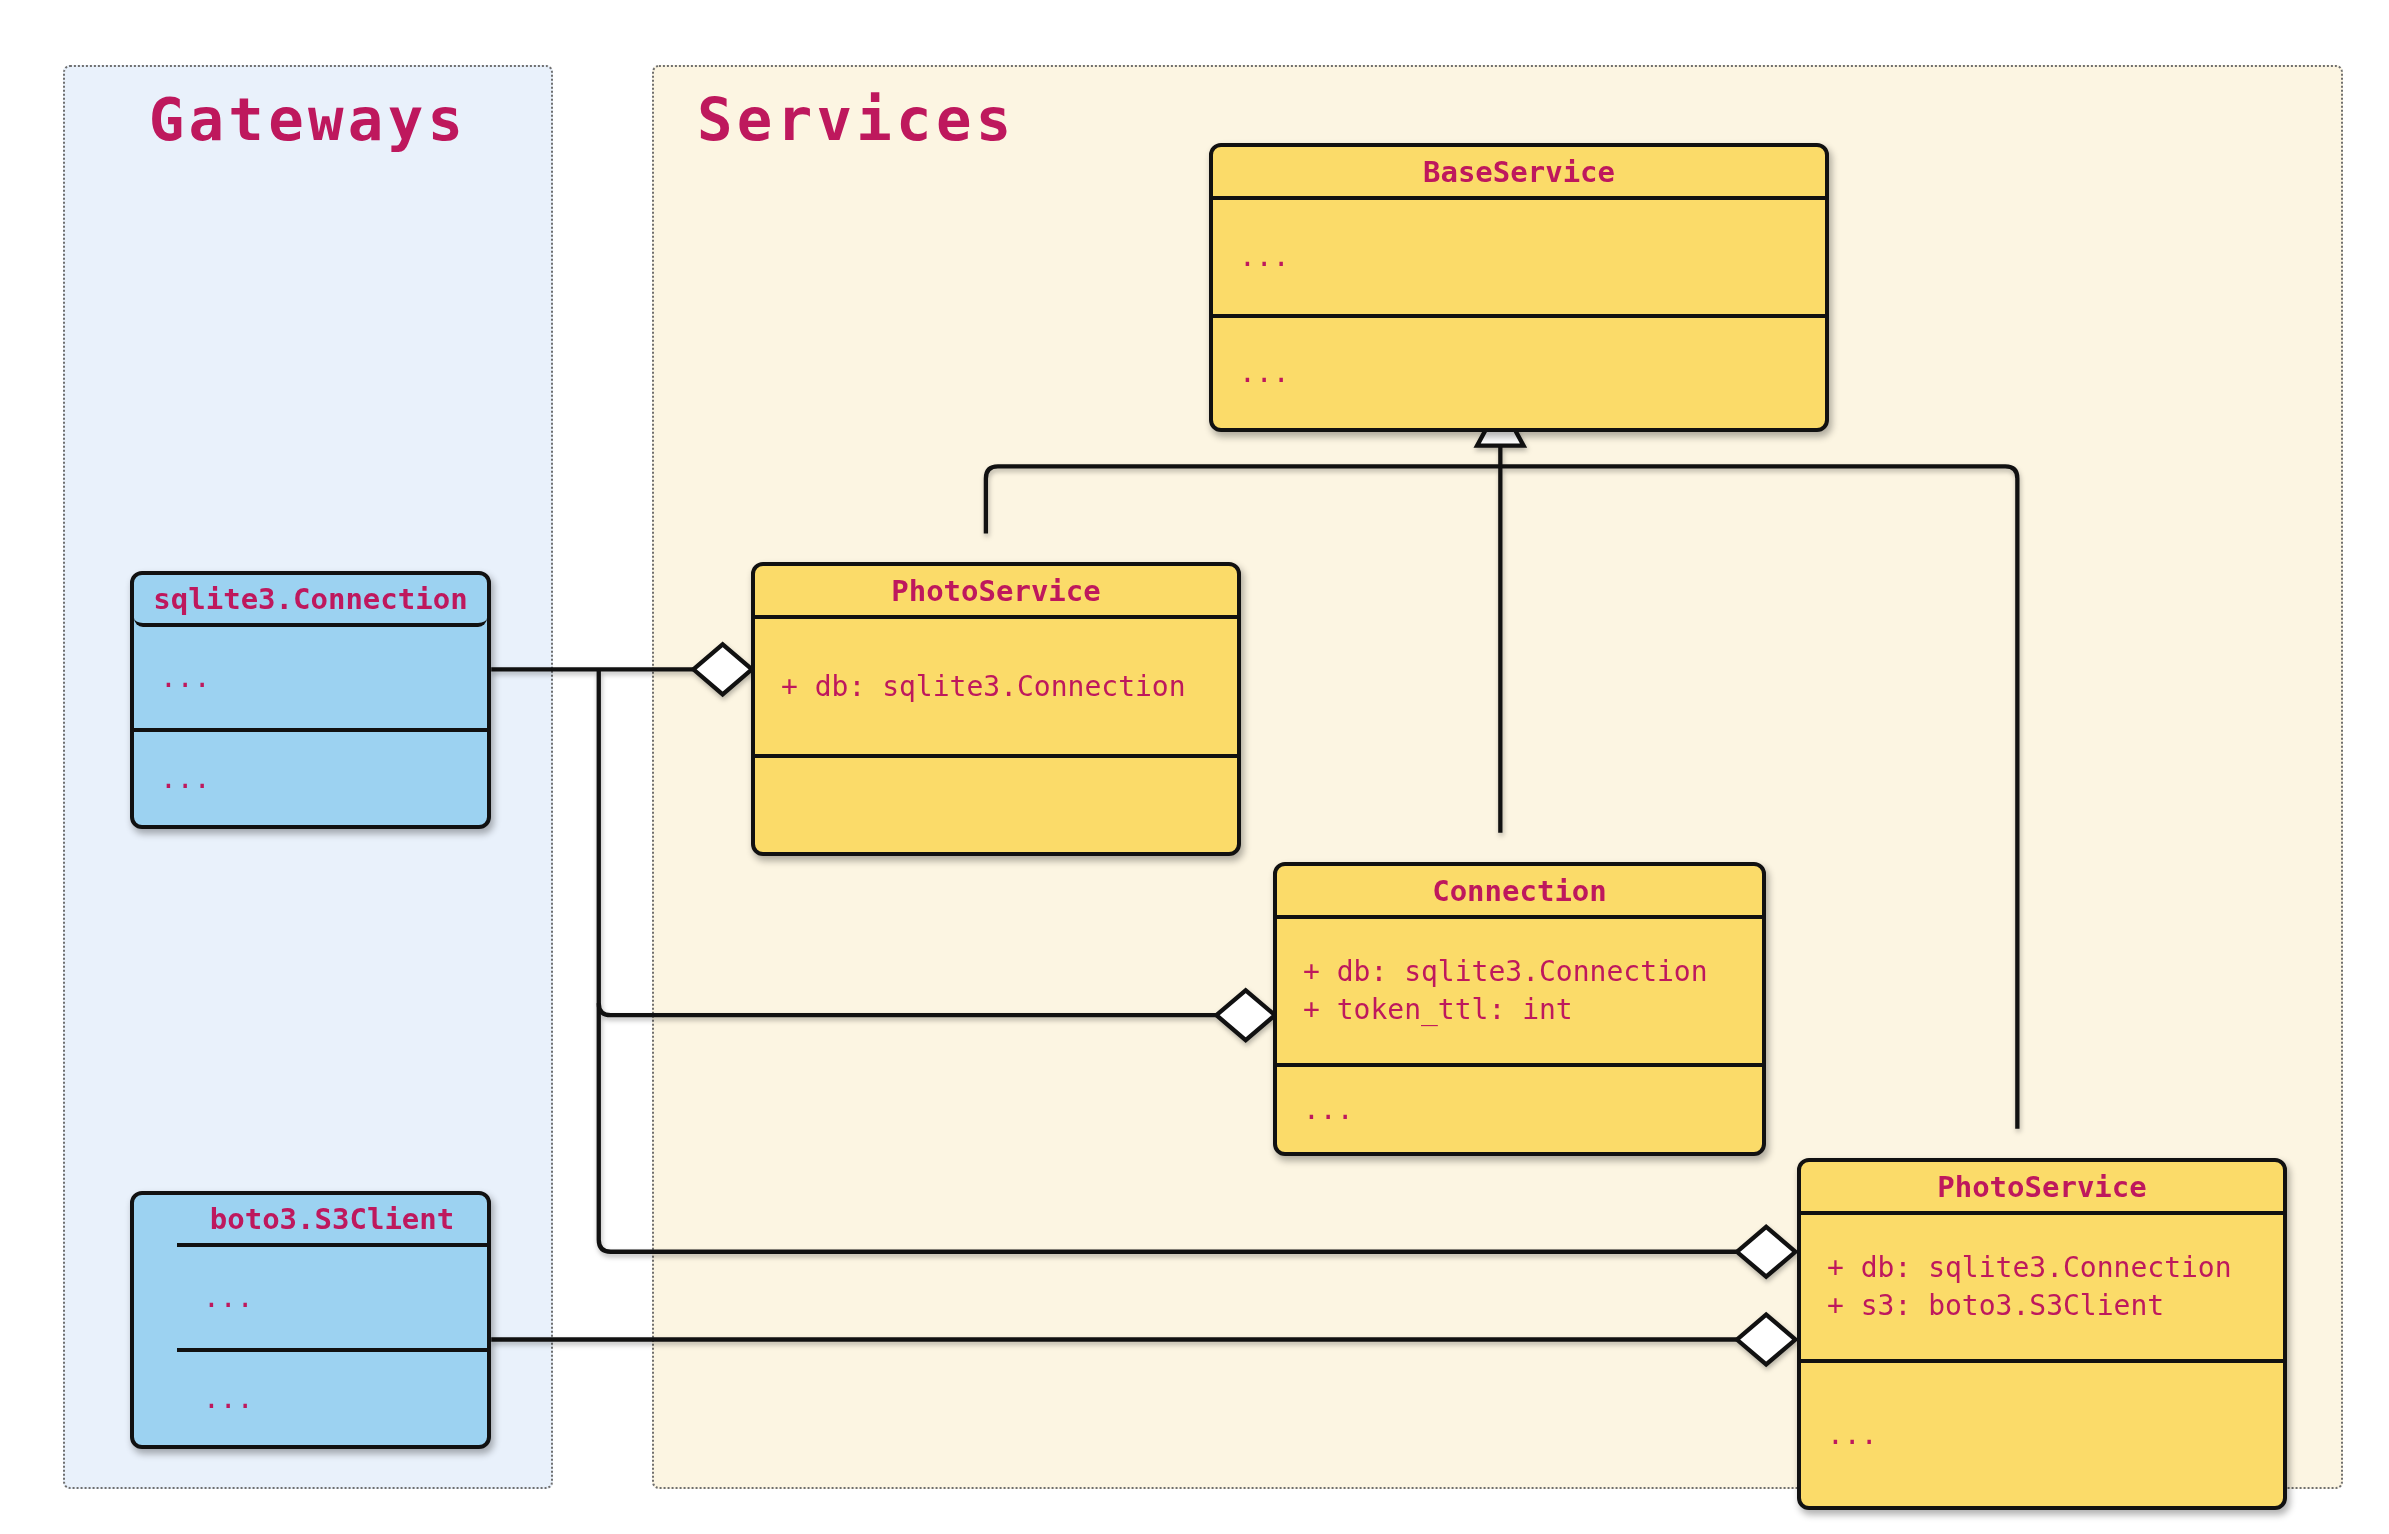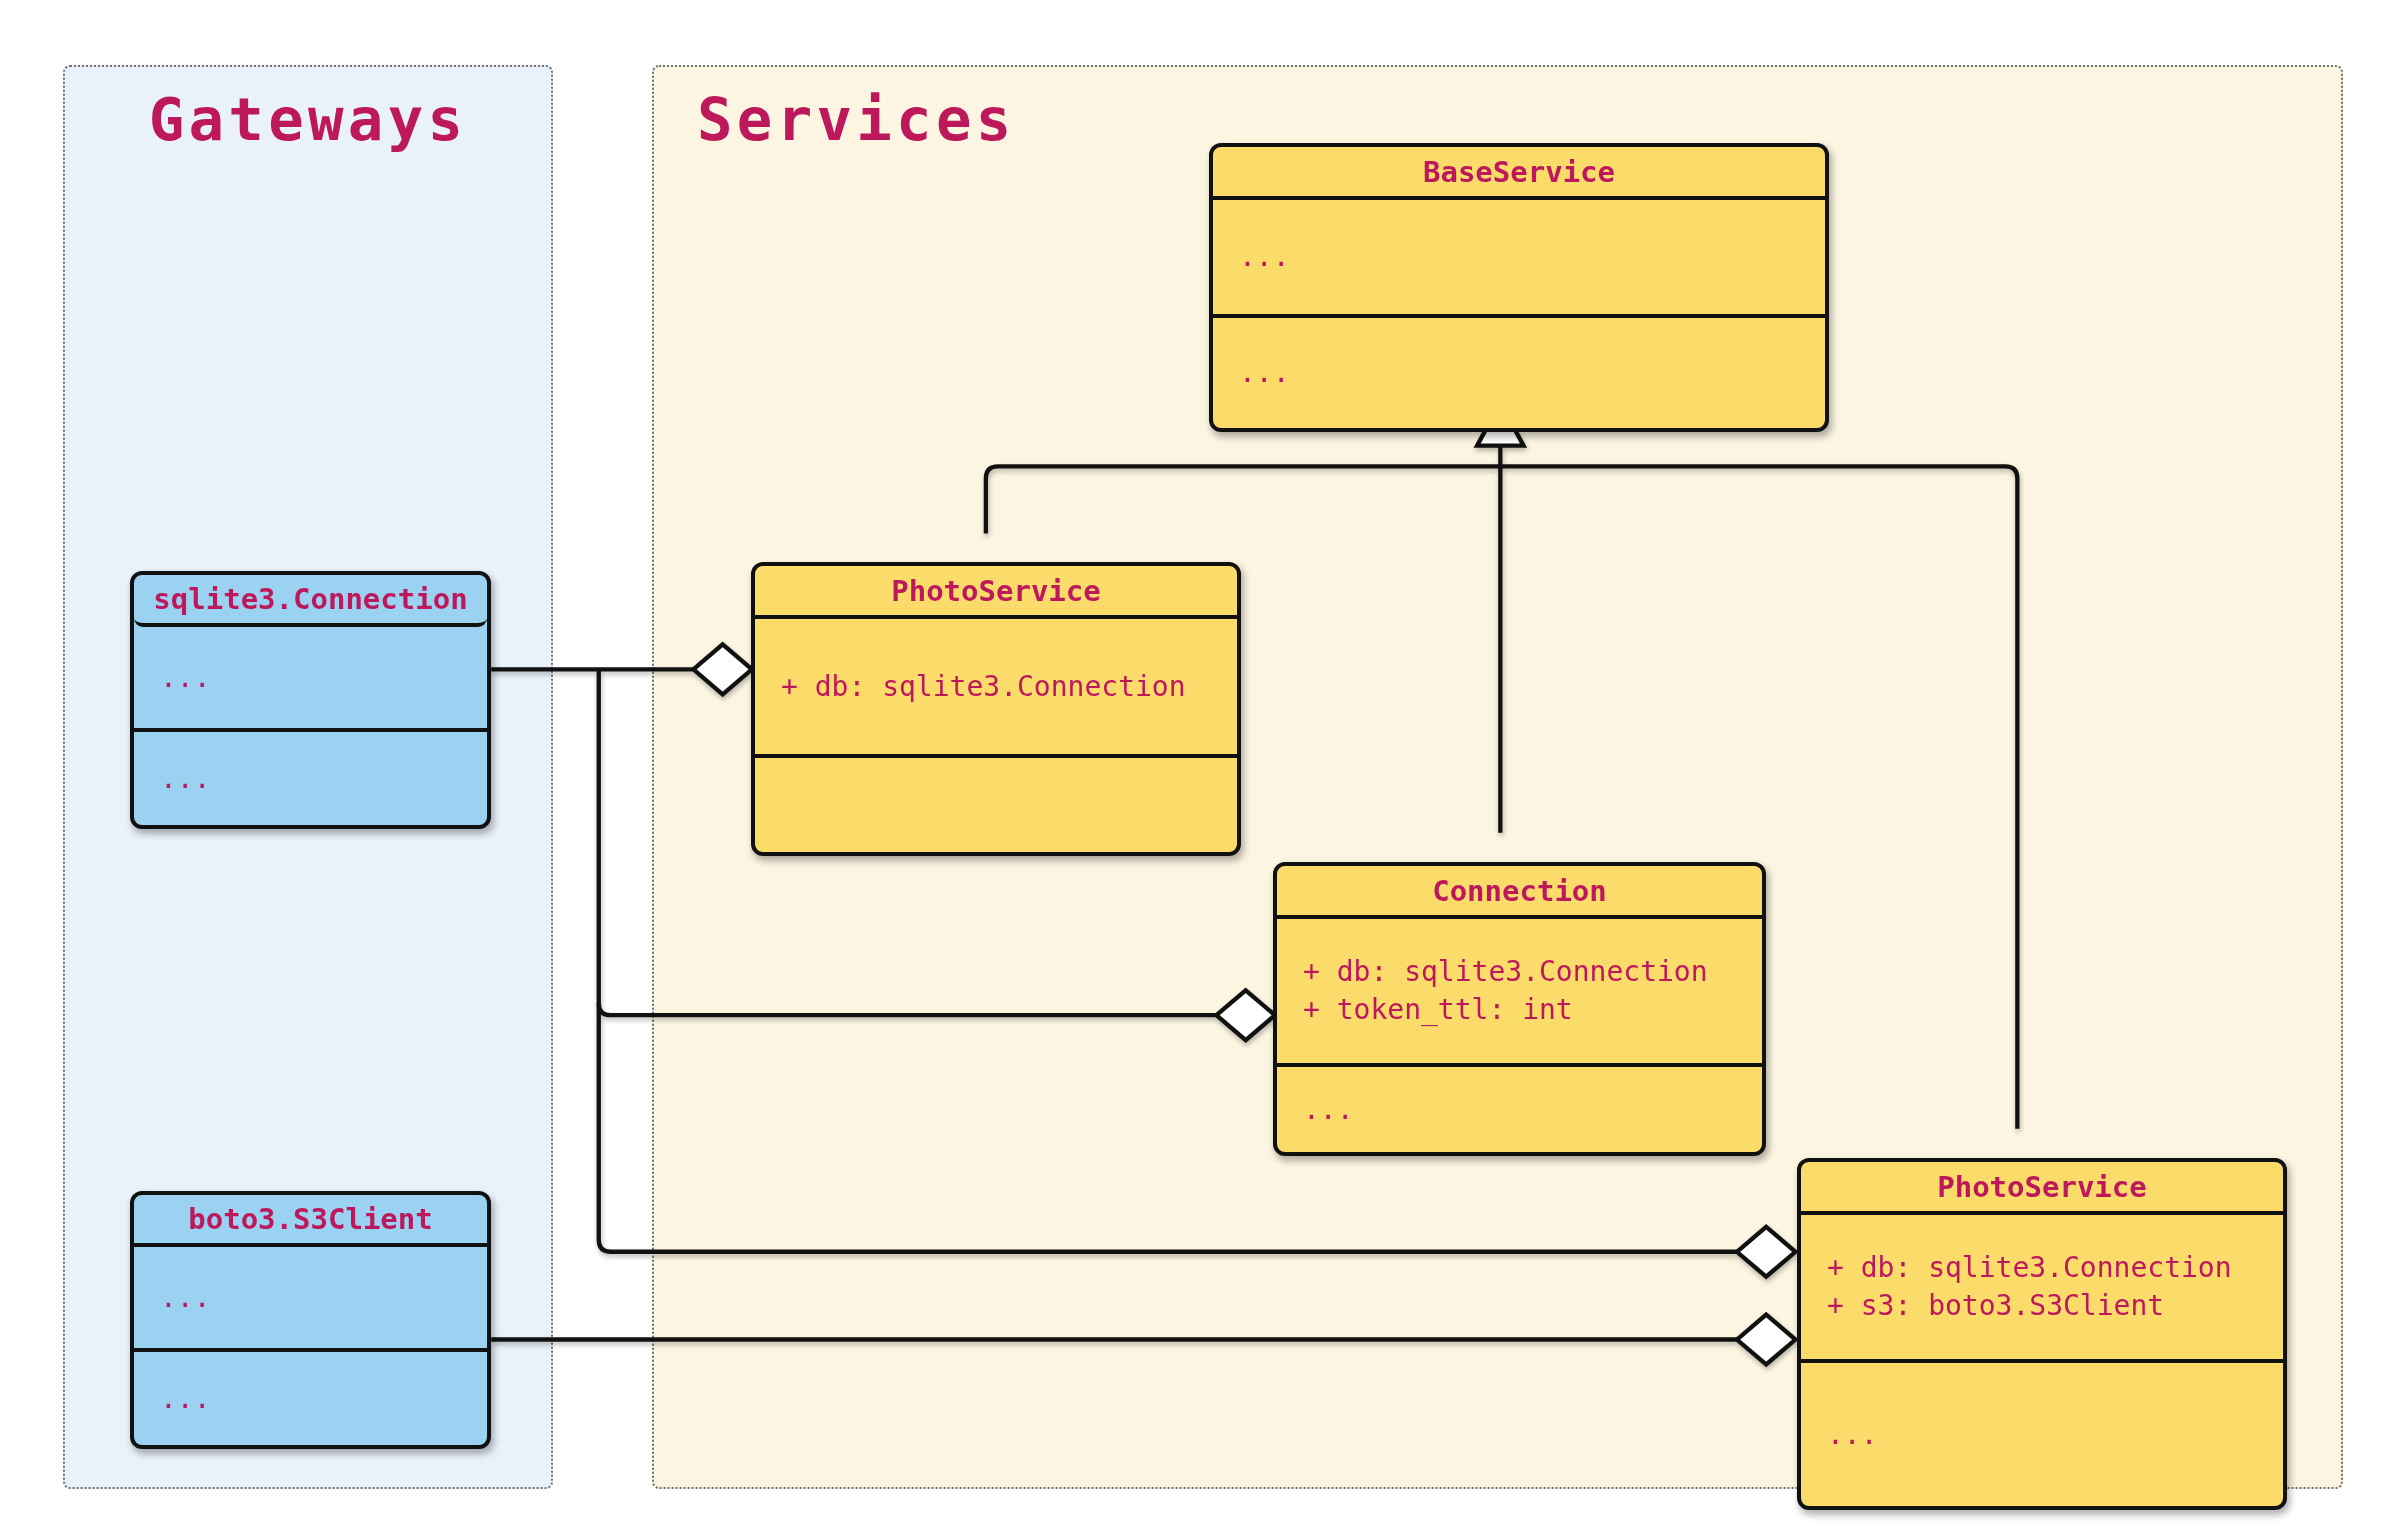--- a/index.html
+++ b/index.html
@@ -78,21 +78,21 @@
   <div class="uml-box" style="left: 130px; top: 542px; width: 361px; height: 258px; background: rgb(156, 210, 241);">
     <div class="uml-header" style="height:52px;border-radius:9px;">sqlite3.Connection</div>
     <div class="uml-attrs" style="height:105px;">
       <div>...</div>
     </div>
     <div class="uml-methods">
       <div>...</div>
     </div>
   </div>
 
-  <div class="uml-box" style="left: 130px; top: 1162px; width: 361px; height: 258px; background: rgb(156, 210, 241);">
+  <div class="uml-box" style="left: 130px; top: 1162px; width: 361px; height: 258px; background: rgb(156, 210, 241); padding-left: 43px;">
     <div class="uml-header" style="height:52px;">boto3.S3Client</div>
     <div class="uml-attrs" style="height:105px;">
       <div>...</div>
     </div>
     <div class="uml-methods">
       <div>...</div>
     </div>
   </div>
 
   <div class="uml-box" style="left: 1209px; top: 114px; width: 620px; height: 289px; background: rgb(251, 219, 105);">

